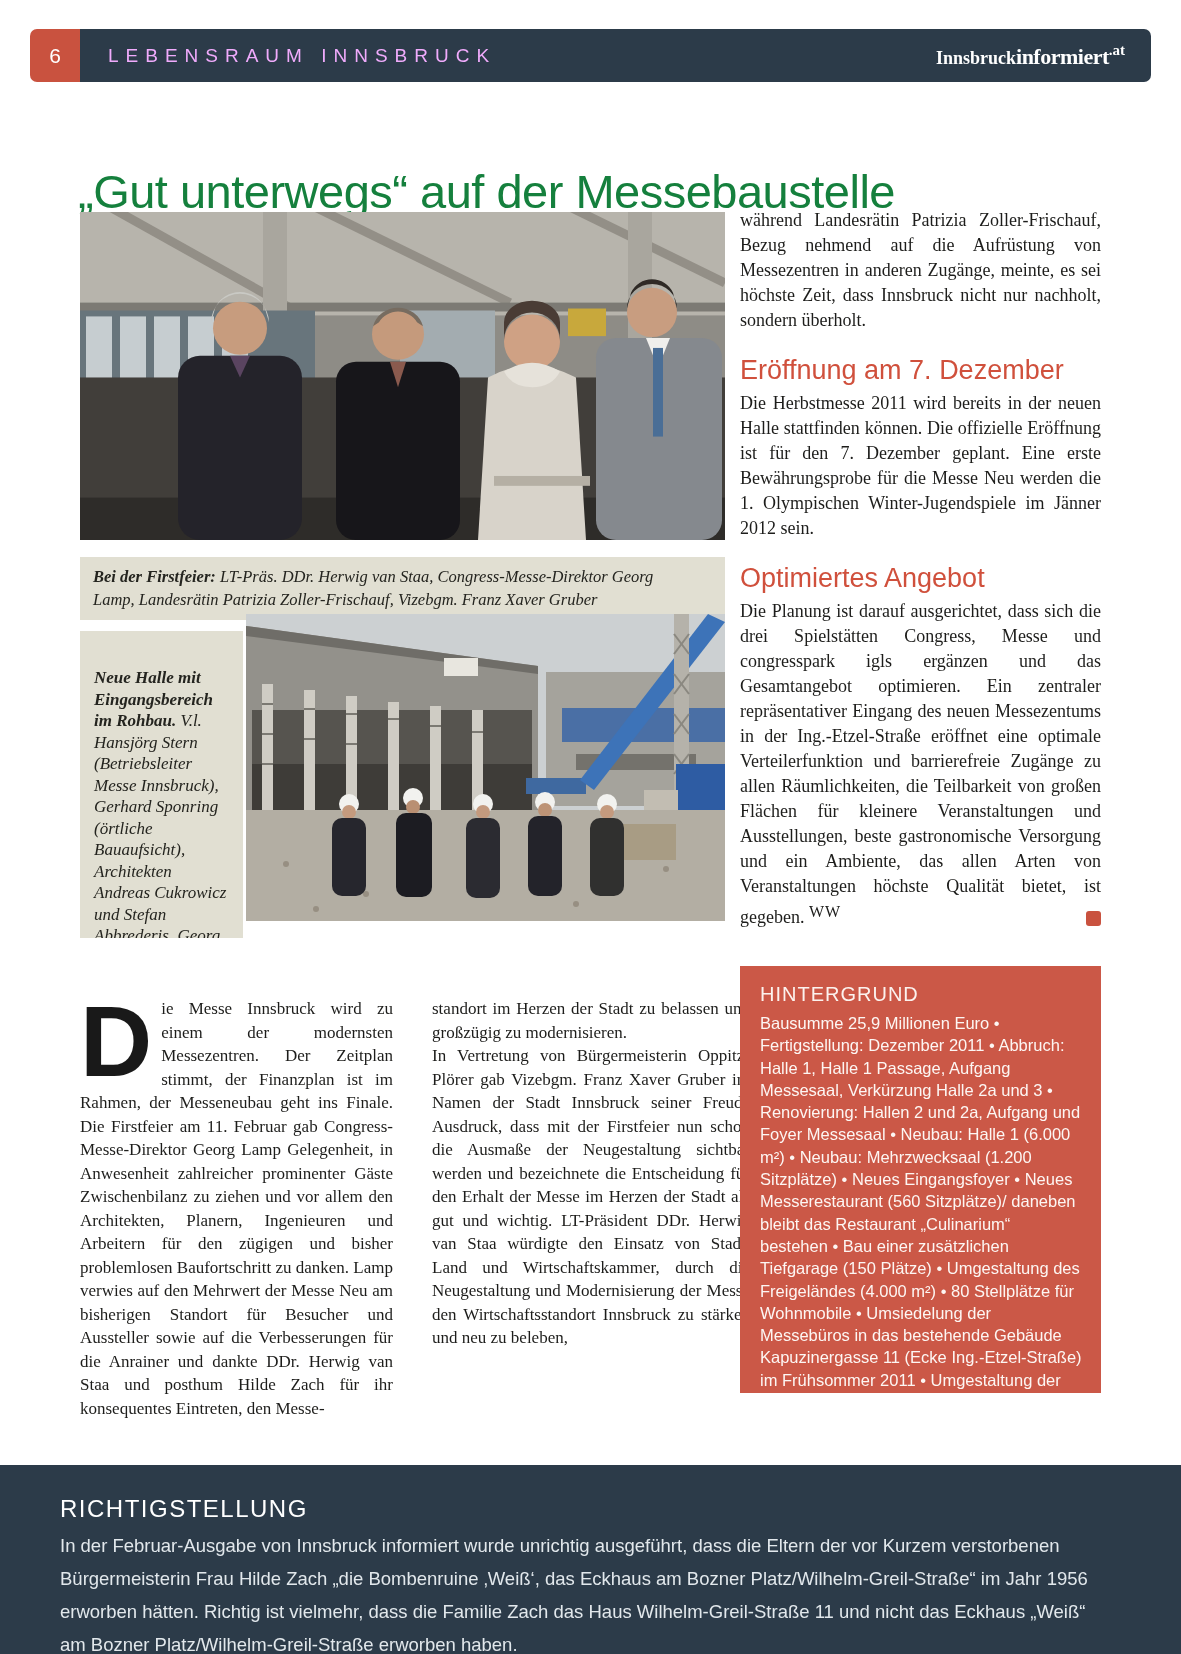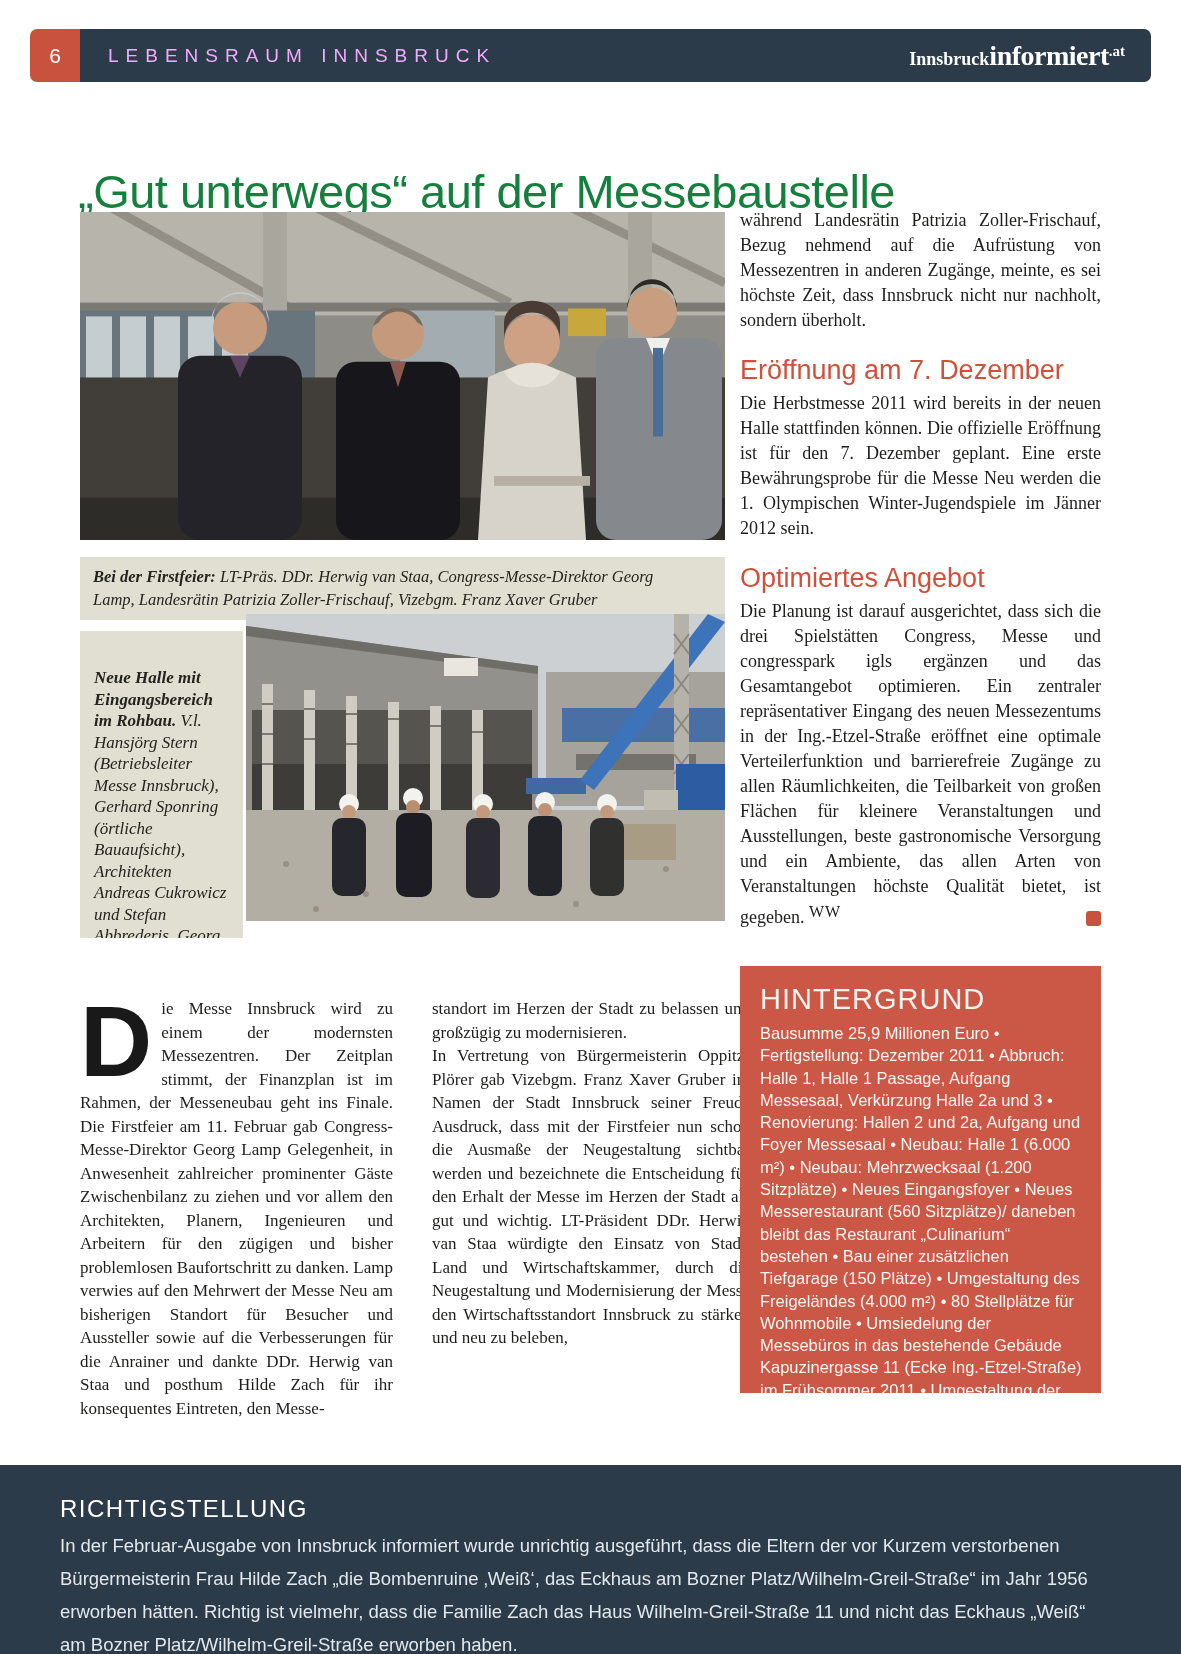--- a/index.html
+++ b/index.html
@@ -10,21 +10,21 @@
   .header-bar{position:absolute;left:30px;top:29px;width:1121px;height:53px;display:flex;
               border-radius:7px;overflow:hidden;}
   .page-num{width:50px;background:#c9523f;color:#fff;display:flex;align-items:center;justify-content:center;
             font-family:"Liberation Sans",sans-serif;font-size:21px;}
   .header-rest{flex:1;background:#2c3b49;display:flex;align-items:center;justify-content:space-between;
                padding:0 26px 0 28px;}
   .section-label{color:#f0abfc;font-family:"Liberation Sans",sans-serif;font-size:19px;
                  letter-spacing:7px;font-weight:400;}
   .logo{color:#fff;font-family:"Liberation Serif",serif;font-weight:bold;white-space:nowrap;}
   .logo .l-small{font-size:18px;}
-  .logo .l-big{font-size:28px;letter-spacing:-0.5px;}
+  .logo .l-big{font-size:22px;letter-spacing:-0.5px;}
   .logo .l-tld{font-size:15px;vertical-align:9px;}
 
   
   .title{position:absolute;left:78px;top:135px;width:1040px;
          font-family:"Liberation Sans",sans-serif;font-weight:400;font-size:47px;line-height:1.1;
          color:#15803d;letter-spacing:-0.5px;}
 
   
   .photo1{position:absolute;left:80px;top:212px;width:645px;height:328px;overflow:hidden;}
   .photo2{position:absolute;left:246px;top:614px;width:479px;height:307px;overflow:hidden;}
@@ -56,21 +56,21 @@
   .rightcol p{margin:0;}
   .rightcol .red-heading{font-size:27px;line-height:30px;margin:22px 0 6px 0;}
   .para-end{position:relative;}
   .author-mark{font-size:16px;vertical-align:6px;letter-spacing:1px;}
   .endmark{position:absolute;right:0;bottom:4px;width:15px;height:15px;background:#c9523f;border-radius:3px;}
 
   
   .hbox{position:absolute;left:740px;top:966px;width:361px;height:427px;box-sizing:border-box;
         background:#cb5847;color:#fdf6f3;padding:17px 19px 0 20px;
         font-family:"Liberation Sans",sans-serif;overflow:hidden;}
-  .hbox-title{font-size:29px;letter-spacing:1px;font-weight:400;margin:0 0 6px 0;color:#fcf2ee;}
+  .hbox-title{font-size:20px;letter-spacing:1px;font-weight:400;margin:0 0 6px 0;color:#fcf2ee;}
   .hbox-text{font-size:16.5px;line-height:22.3px;font-weight:400;margin:0;text-align:left;}
 
   
   .bottombar{position:absolute;left:0;top:1465px;width:1181px;height:189px;box-sizing:border-box;
              background:#2c3b49;color:#e8edf0;padding:30px 58px 0 60px;
              font-family:"Liberation Sans",sans-serif;}
   .bottom-title{font-size:24px;letter-spacing:1.5px;font-weight:400;color:#ffffff;margin:0 0 6px 0;}
   .bottom-text{font-size:18.5px;line-height:33px;font-weight:400;margin:0;max-width:1040px;color:#e2e8ec;}
 </style>
 </head>

